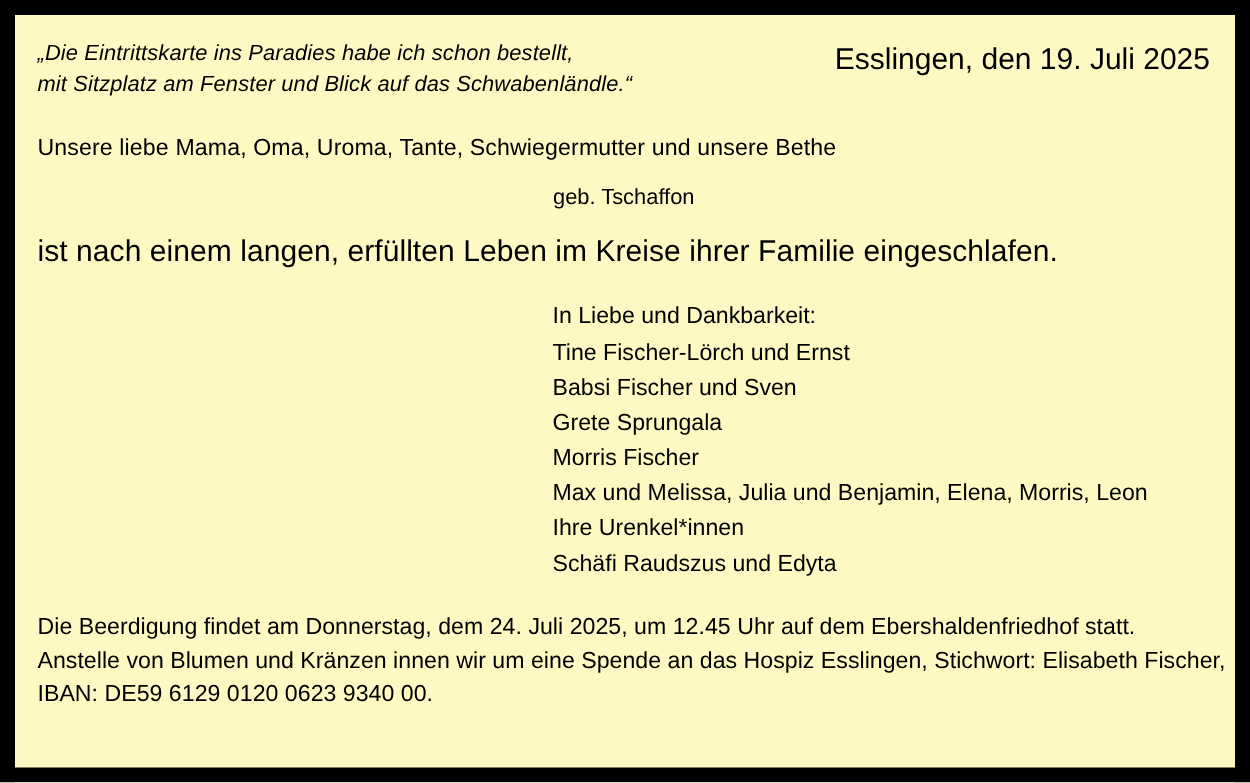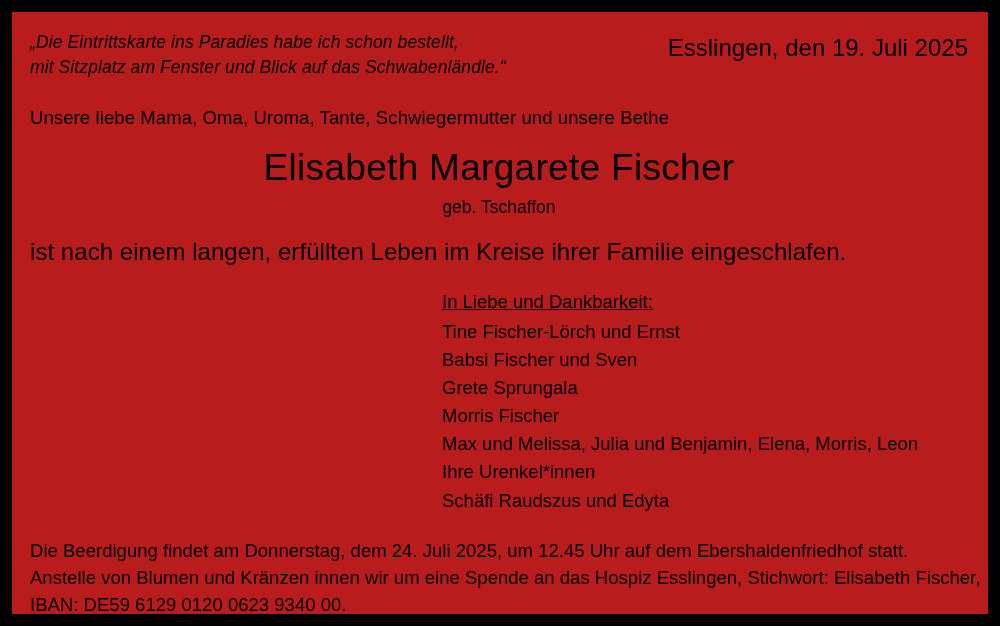--- a/index.html
+++ b/index.html
@@ -4,21 +4,21 @@
 <style>
   html, body {
     margin: 0;
     padding: 0;
     background: #ffffff;
   }
   .page {
     width: 1000px;
     height: 626px;
     position: relative;
-    background: #b91c1c;
+    background: #fef9c3;
     box-sizing: border-box;
     font-family: "Liberation Sans", sans-serif;
     color: #000000;
     overflow: hidden;
   }
   .border-top {
     position: absolute;
     left: 0;
     top: 0;
     width: 1000px;
@@ -108,21 +108,20 @@
     letter-spacing: 0.05px;
   }
   .survivors {
     margin-top: 22px;
     margin-left: 412px;
     font-size: 18.5px;
     line-height: 1.52;
   }
   .survivors .heading {
     margin-bottom: 2px;
-    text-decoration: underline;
   }
   .footer {
     margin-top: 22px;
     font-size: 18.5px;
     line-height: 1.47;
     letter-spacing: 0.02px;
   }
   .footer div {
     white-space: nowrap;
   }
@@ -141,21 +140,20 @@
 
     <div class="top-row">
       <div class="quote">„Die Eintrittskarte ins Paradies habe ich schon bestellt,
 mit Sitzplatz am Fenster und Blick auf das Schwabenländle.“</div>
       <div class="place-date">Esslingen, den 19. Juli 2025</div>
     </div>
 
     <div class="intro">Unsere liebe Mama, Oma, Uroma, Tante, Schwiegermutter und unsere Bethe</div>
 
     <div class="name-block">
-      <div class="deceased-name">Elisabeth Margarete Fischer</div>
       <div class="maiden-name">geb. Tschaffon</div>
     </div>
 
     <div class="sentence">ist nach einem langen, erfüllten Leben im Kreise ihrer Familie eingeschlafen.</div>
 
     <div class="survivors">
       <div class="heading">In Liebe und Dankbarkeit:</div>
       <div>Tine Fischer-Lörch und Ernst</div>
       <div>Babsi Fischer und Sven</div>
       <div>Grete Sprungala</div>

